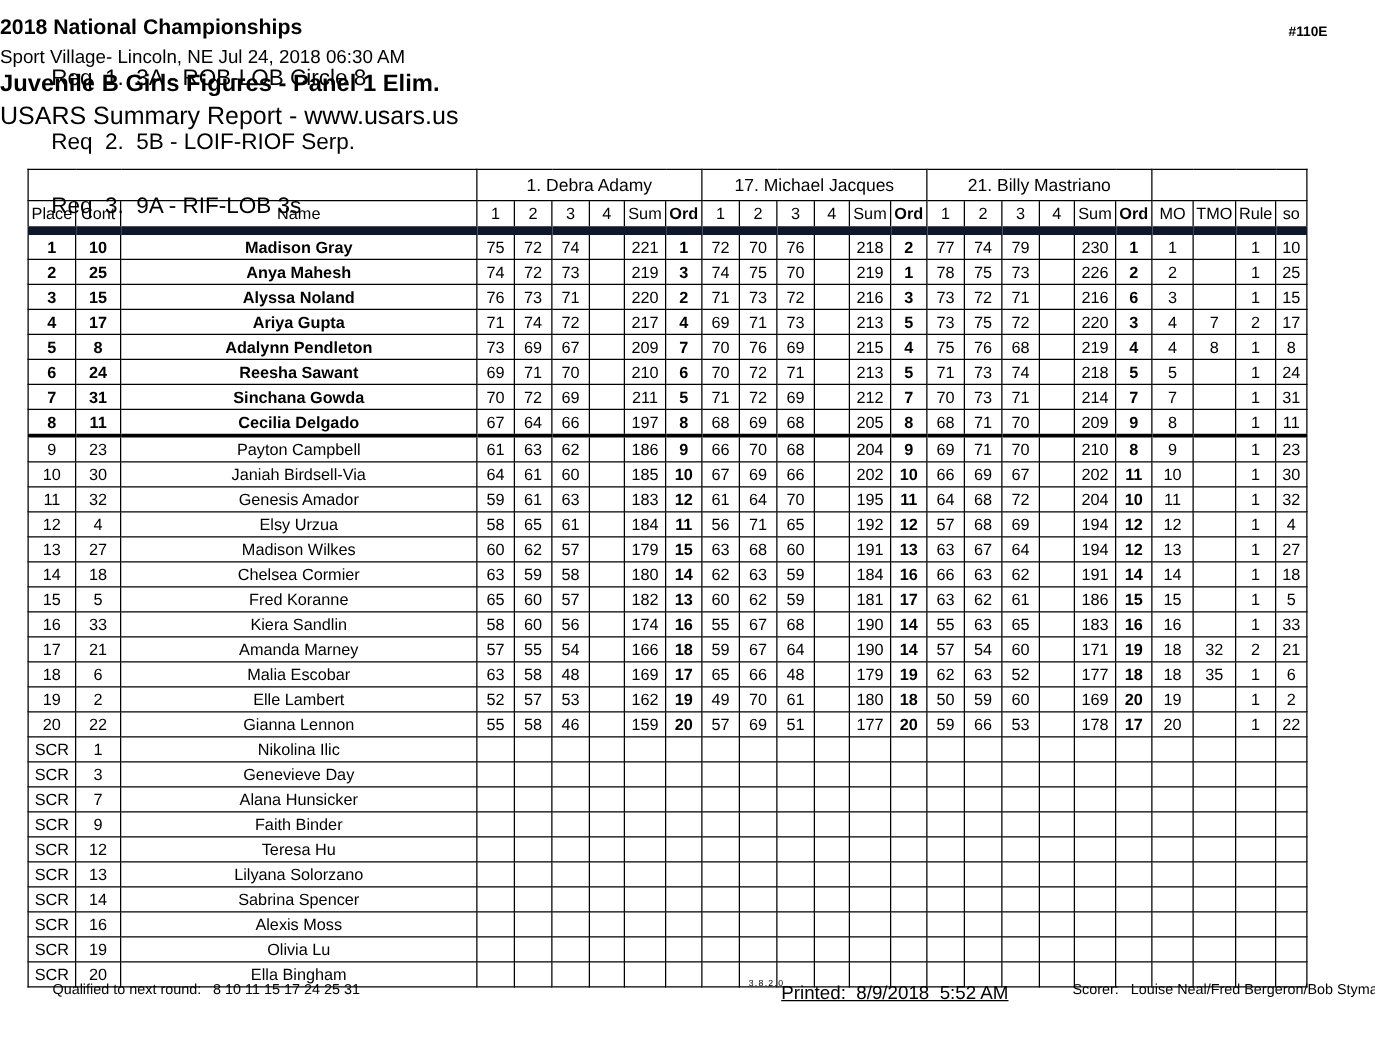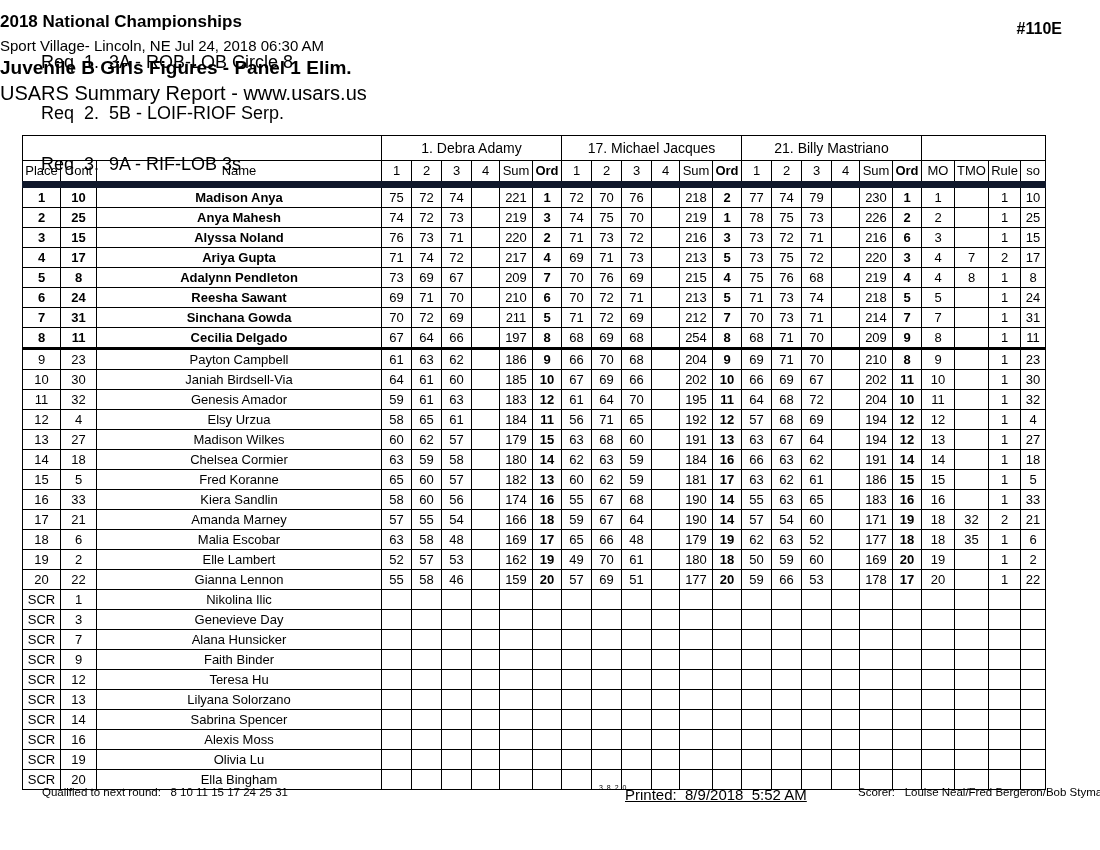--- a/index.html
+++ b/index.html
@@ -19,21 +19,21 @@
   .title-block {
     position: absolute; left: 0; top: 12px; width: 100%;
     text-align: left;
   }
   .title-main   { font-size: 17px; font-weight: bold; margin-bottom: 5px; }
   .title-venue  { font-size: 15px; margin-bottom: 3px; }
   .title-event  { font-size: 19px; font-weight: bold; margin-bottom: 3px; }
   .title-report { font-size: 20px; }
   .event-number {
     position: absolute; right: 38px; top: 20px;
-    font-size: 16px; font-weight: bold;
+    font-size: 11px; font-weight: bold;
   }
 
   
   table.results {
     position: absolute; left: 22px; top: 135px;
     border-collapse: collapse; table-layout: fixed;
     font-size: 13px;
   }
   table.results td {
     border: 1px solid #000;
@@ -148,21 +148,21 @@
         <td class="sum">Sum</td>
         <td class="ord">Ord</td>
         <td class="c">MO</td>
         <td class="c">TMO</td>
         <td class="c">Rule</td>
         <td class="c">so</td>
       </tr>
       <tr>
         <td class="pl b">1</td>
         <td class="c b">10</td>
-        <td class="nm b">Madison Anya</td>
+        <td class="nm b">Madison Gray</td>
         <td class="c">75</td>
         <td class="c">72</td>
         <td class="c">74</td>
         <td class="c"></td>
         <td class="sum">221</td>
         <td class="ord">1</td>
         <td class="c">72</td>
         <td class="c">70</td>
         <td class="c">76</td>
         <td class="c"></td>
@@ -348,21 +348,21 @@
         <td class="c">67</td>
         <td class="c">64</td>
         <td class="c">66</td>
         <td class="c"></td>
         <td class="sum">197</td>
         <td class="ord">8</td>
         <td class="c">68</td>
         <td class="c">69</td>
         <td class="c">68</td>
         <td class="c"></td>
-        <td class="sum">254</td>
+        <td class="sum">205</td>
         <td class="ord">8</td>
         <td class="c">68</td>
         <td class="c">71</td>
         <td class="c">70</td>
         <td class="c"></td>
         <td class="sum">209</td>
         <td class="ord">9</td>
         <td class="c">8</td>
         <td class="c"></td>
         <td class="c">1</td>

